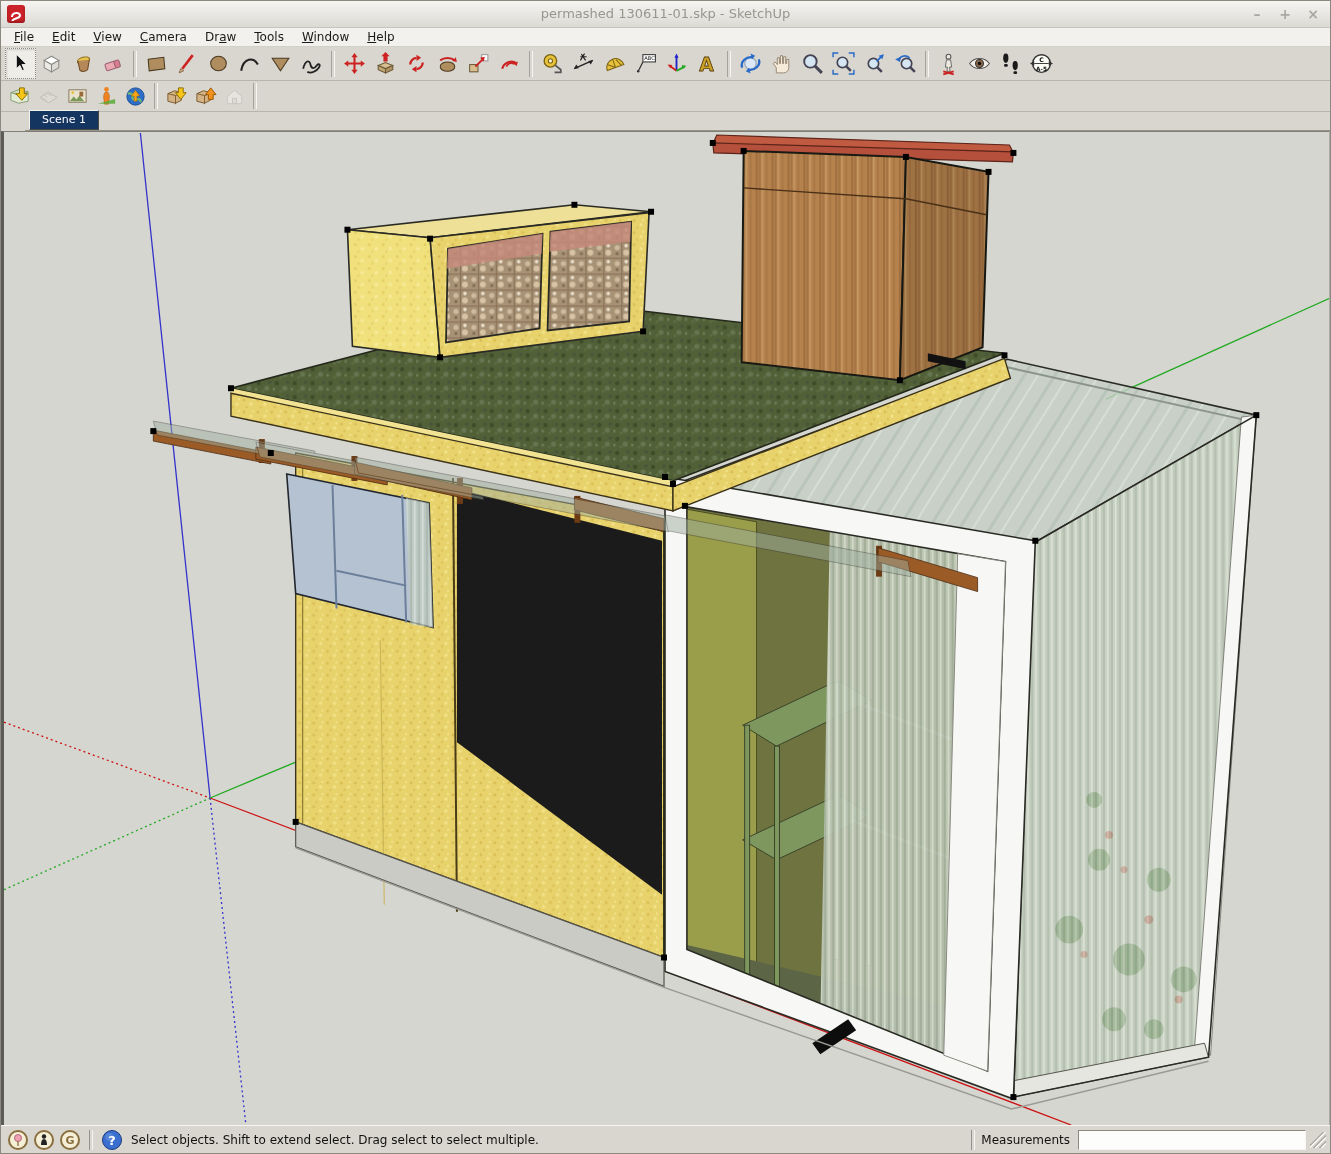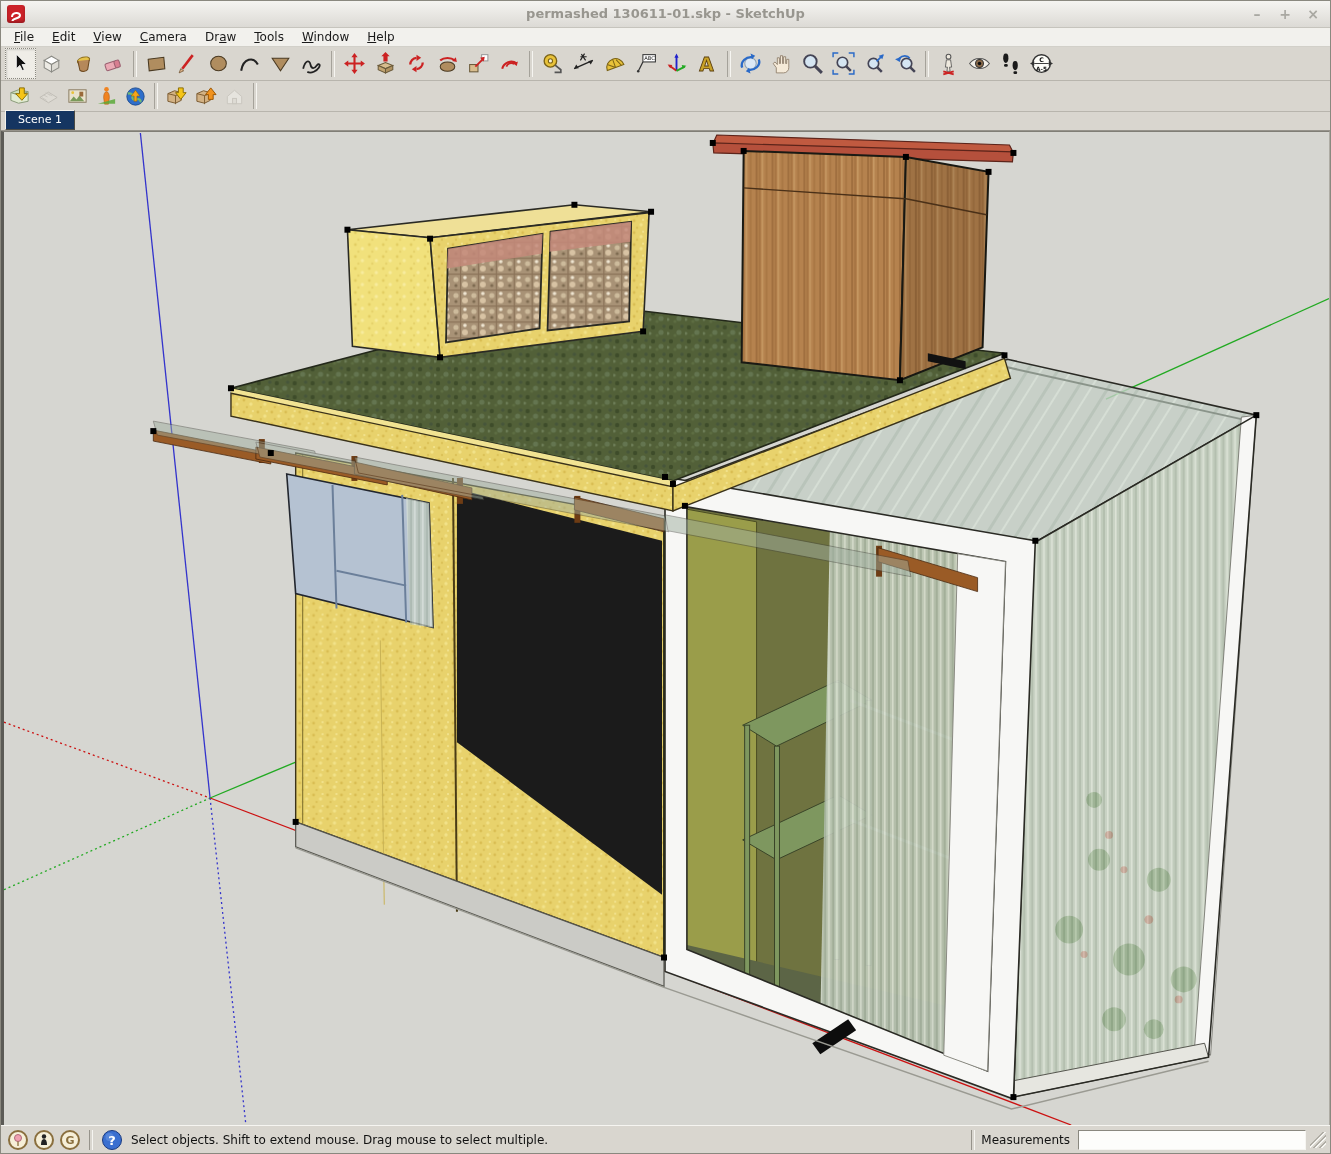--- a/index.html
+++ b/index.html
@@ -1,40 +1,40 @@
 <!DOCTYPE html>
 <html style="--chrome: #d9d6cf; --chrome-light: #f2f1ed; --titlebar-from: #f5f4f1; --titlebar-to: #dcdad5; --title-text: #98968f; --logo-red: #cc2229; --tab-navy: #153561; --tab-text: #ffffff; --viewport-bg: #d6d6d1; --status-text: #111111; --axis-red: #cc1111; --axis-green: #22aa22; --axis-blue: #3333cc; --shed-yellow: #e9d56f; --roof-green: #55653e; --wood: #b3814f; --lid-red: #b5503c; --window-glass: #b5c2d2; --panel-black: #1b1b1b; --frame-white: #f7f7f5; --interior-olive: #6f7340; --shelf-green: #7e975f; --plant-green: #4e7d3c; --plant-red: #bb4433;"><head>
 <meta charset="utf-8">
 <style>
   html,body{margin:0;padding:0;}
   body{width:1331px;height:1154px;font-family:"DejaVu Sans","Liberation Sans",sans-serif;background:var(--chrome);overflow:hidden;}
   .window{width:1331px;height:1154px;display:flex;flex-direction:column;box-sizing:border-box;border:1px solid #8a887f;}
   
   .titlebar{height:27px;flex:0 0 27px;position:relative;background:linear-gradient(var(--titlebar-from),var(--titlebar-to));border-bottom:1px solid #c6c4bd;box-sizing:border-box;}
   .logo{position:absolute;left:6px;top:4px;width:18px;height:18px;border-radius:3px;background:var(--logo-red);box-shadow:inset 0 -2px 3px rgba(0,0,0,.25);}
-  .title-text{position:absolute;left:0;right:0;top:5px;text-align:center;font-size:13px;font-weight:bold;color:var(--title-text);}
+  .title-text{position:absolute;left:0;right:0;top:5px;text-align:center;font-size:13px;font-weight:normal;color:var(--title-text);}
   .winbtns{position:absolute;right:8px;top:4px;display:flex;gap:10px;}
   .winbtn{width:18px;height:18px;text-align:center;line-height:18px;font-size:14px;font-weight:bold;color:#a9a8a2;cursor:default;}
   
   .menubar{height:19px;flex:0 0 19px;background:var(--chrome-light);display:flex;align-items:center;padding-left:4px;border-bottom:1px solid #d2d0c9;box-sizing:border-box;}
   .menu-item{font-size:12px;color:#1a1a1a;padding:2px 9px;}
   .menu-item u{text-decoration:underline;}
   
   .toolbar{background:var(--chrome);display:flex;align-items:center;box-sizing:border-box;border-bottom:1px solid #b8b5ad;padding-left:4px;}
   .tb1{height:34px;flex:0 0 34px;}
   .tb2{height:31px;flex:0 0 31px;}
   .tbtn{width:31px;height:31px;flex:0 0 31px;display:flex;align-items:center;justify-content:center;border:1px solid transparent;box-sizing:border-box;}
   .tb2 .tbtn{width:29px;height:29px;flex-basis:29px;}
   .tbtn.active{background:#efede7;border:1px dotted #8a887f;box-shadow:inset 1px 1px 2px rgba(0,0,0,.15);}
   .tbtn.disabled{opacity:.5;}
   .tbtn svg{width:25px;height:25px;}
   .tb2 .tbtn svg{width:23px;height:23px;}
   .tsep{width:2px;height:26px;border-left:1px solid #a5a29a;border-right:1px solid #f6f5f1;margin:0 4px;flex:0 0 2px;}
   
-  .tabbar{height:19px;flex:0 0 19px;background:var(--chrome);display:flex;align-items:flex-end;padding-left:4px;border-bottom:1px solid #96938b;box-sizing:border-box;}
+  .tabbar{height:19px;flex:0 0 19px;background:var(--chrome);display:flex;align-items:flex-end;padding-left:4px;border-bottom:1px solid #96938b;box-sizing:border-box;margin-left:24px;}
   .scene-tab{background:var(--tab-navy);color:var(--tab-text);font-size:11px;padding:2px 12px 3px 12px;border:1px solid;border-color:#f2f1ec #4a4a44 #4a4a44 #f2f1ec;}
   
   .viewport{flex:1 1 auto;position:relative;background:var(--viewport-bg);border-left:3px solid #5c5b56;border-top:1px solid #807e76;border-right:1px solid #aeaca4;box-sizing:border-box;overflow:hidden;}
   .viewport svg{position:absolute;inset:0;width:100%;height:100%;}
   
   .statusbar{height:28px;flex:0 0 28px;background:var(--chrome);border-top:1px solid #f6f5f1;box-shadow:0 -1px 0 #96938b;display:flex;align-items:center;padding:0 4px;box-sizing:border-box;font-size:12px;color:var(--status-text);}
   .sicon{width:22px;height:22px;margin:0 2px;}
   .ssep{width:2px;height:20px;border-left:1px solid #96938b;border-right:1px solid #f6f5f1;margin:0 6px;}
   .status-msg{margin-left:6px;white-space:nowrap;}
   .spacer{flex:1 1 auto;}
@@ -609,21 +609,21 @@
     <svg class="sicon" viewBox="0 0 22 22">
         <circle cx="11" cy="11" r="9" fill="#f6efd8" stroke="#8a6f3e" stroke-width="2"></circle>
         <text x="11" y="15" text-anchor="middle" font-size="11" font-weight="bold" fill="#8a6f3e">G</text>
       </svg>
     <div class="ssep"></div>
     <svg class="sicon" viewBox="0 0 22 22">
         <circle cx="11" cy="11" r="9.5" fill="#3a6fd0" stroke="#1a3a80"></circle>
         <circle cx="8.5" cy="8" r="4" fill="#6a96e0" opacity=".6"></circle>
         <text x="11" y="15.5" text-anchor="middle" font-size="13" font-weight="bold" fill="#fff">?</text>
       </svg>
-    <span class="status-msg">Select objects. Shift to extend mouse. Drag mouse to select multiple.</span>
+    <span class="status-msg">Select objects. Shift to extend select. Drag select to select multiple.</span>
     <div class="spacer"></div>
     <div class="ssep"></div>
     <span class="meas-label">Measurements</span>
     <input class="meas-input" value="" style="">
     <div class="grip"></div>
   </div>
 
 </div>
 
 </body></html>

